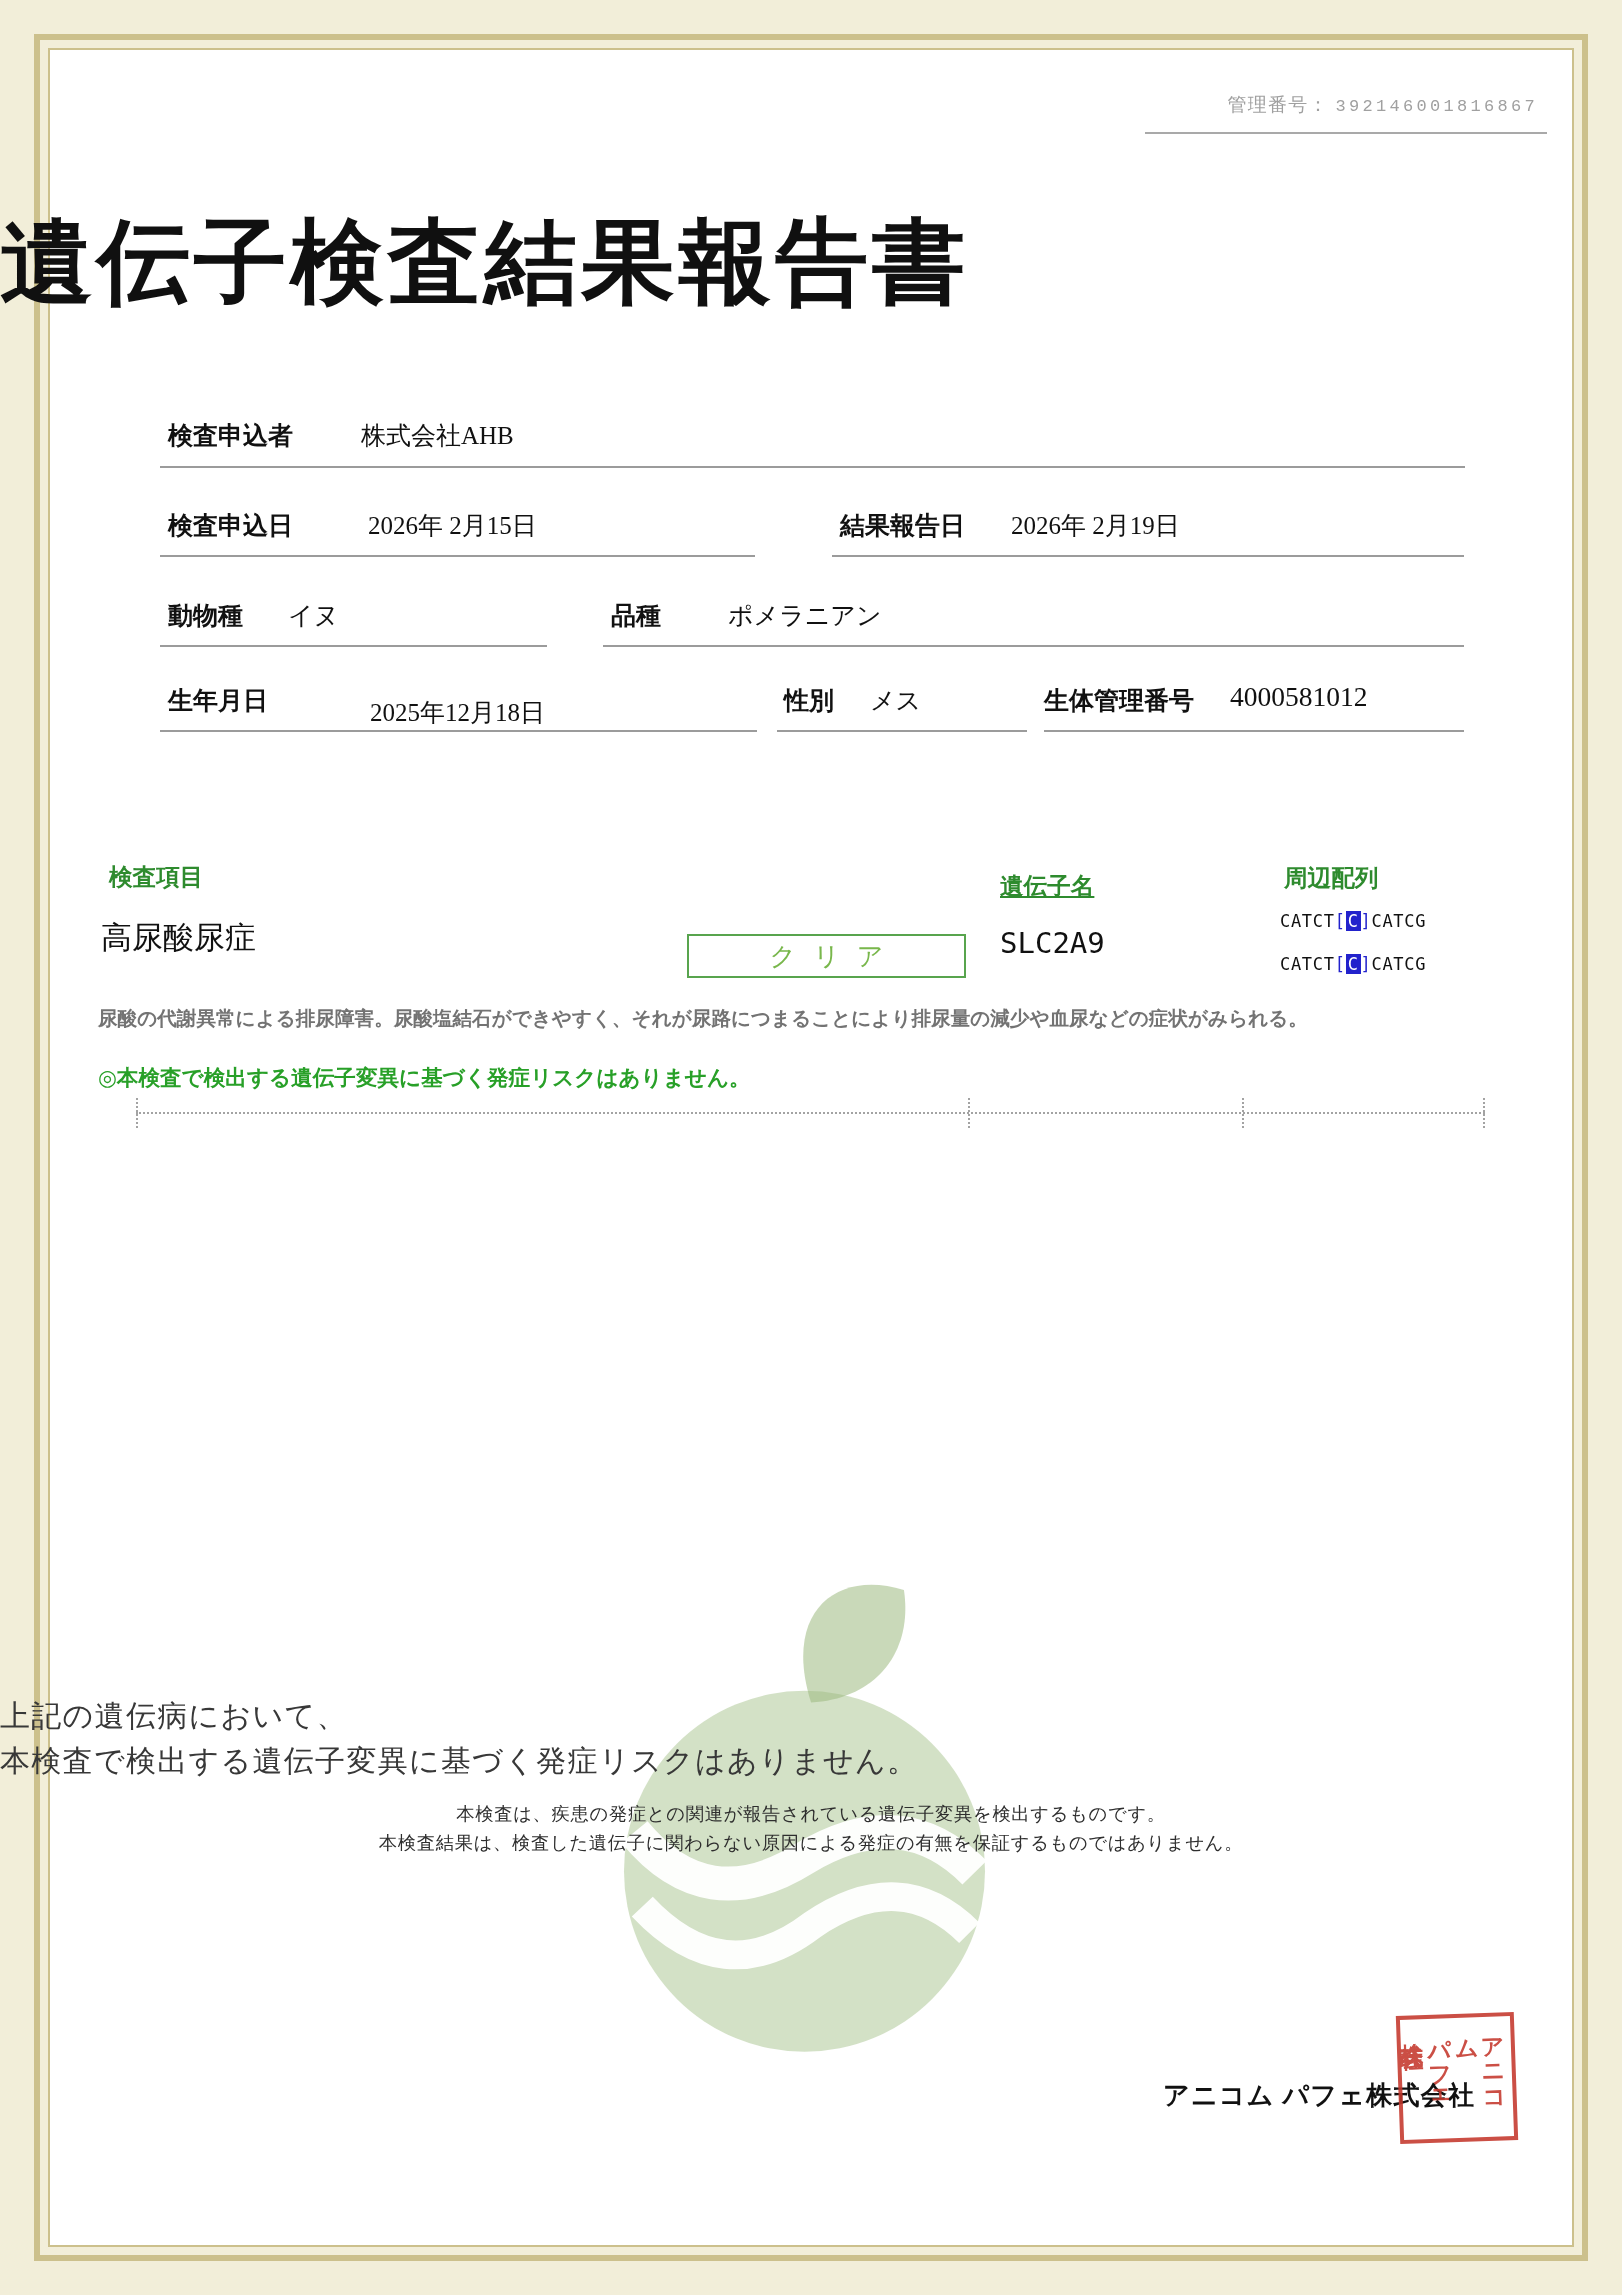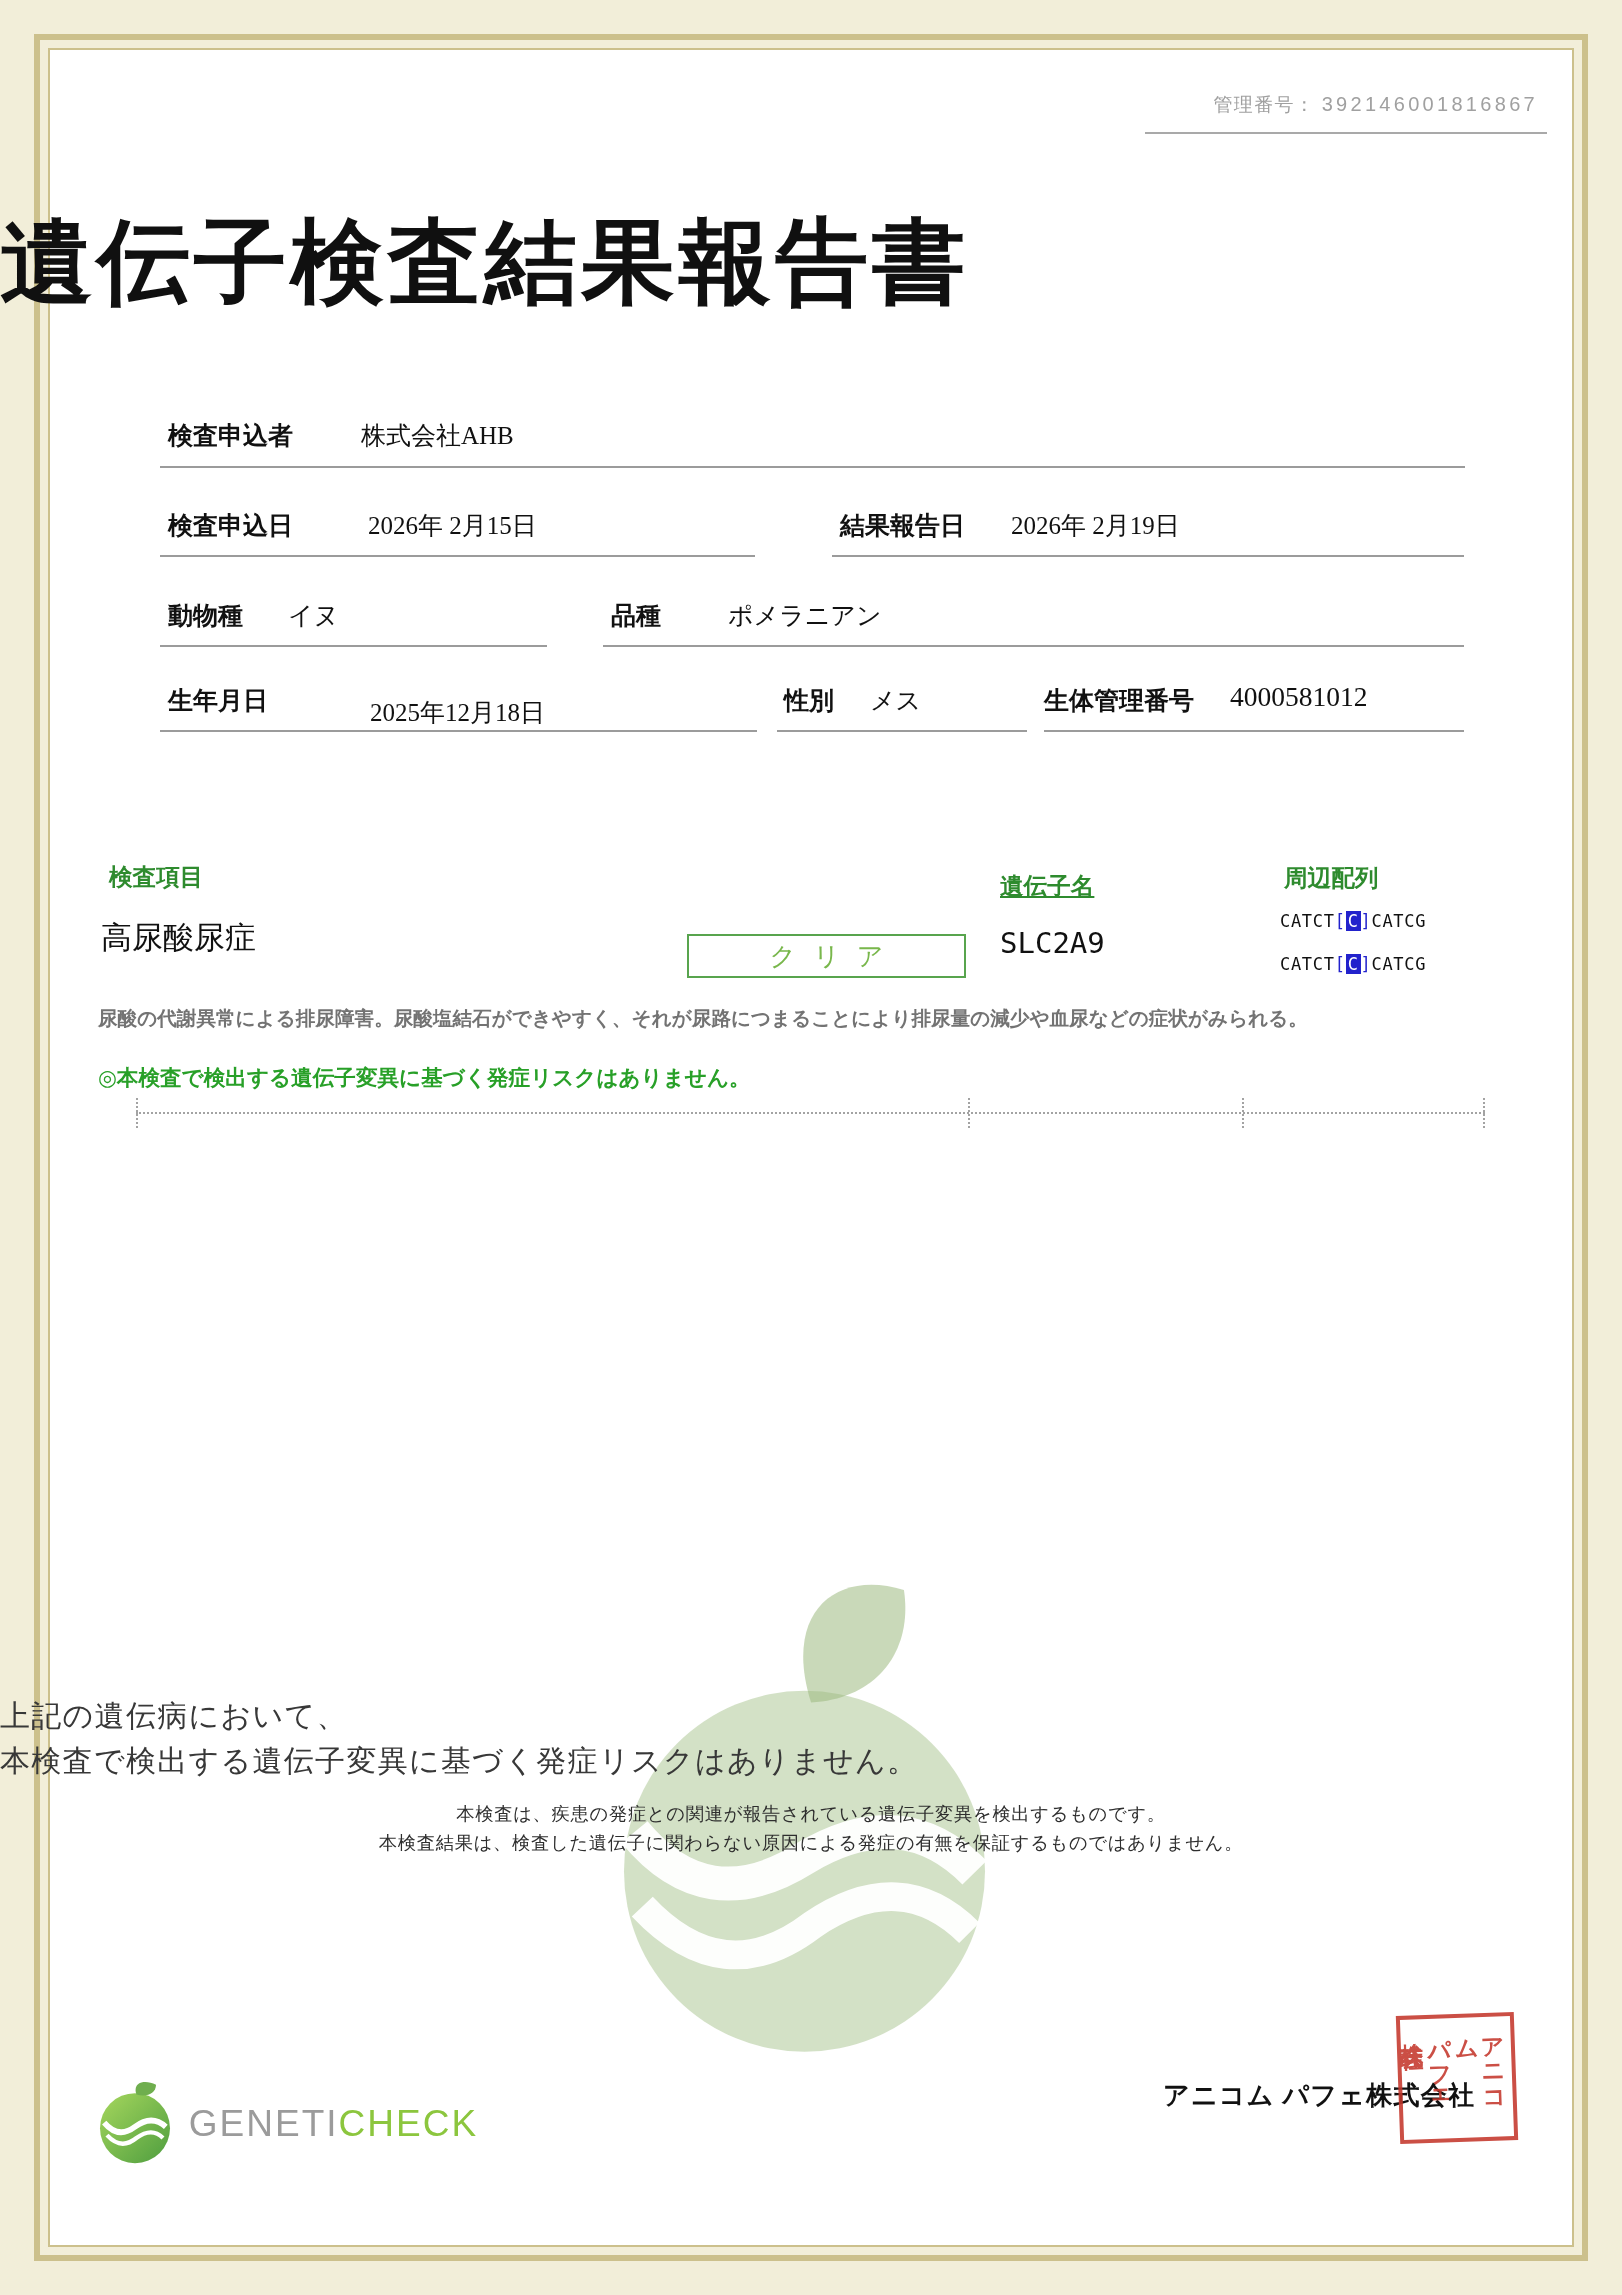--- a/index.html
+++ b/index.html
@@ -7,21 +7,21 @@
   .page { position:relative; width:1622px; height:2295px; background:#f2eed9; overflow:hidden; }
   .frame-outer { position:absolute; inset:34px; border:6.5px solid #ccc08c; pointer-events:none; }
   .frame-inner { position:absolute; inset:48px; border:2.6px solid #ccc08c; background:#ffffff; }
   .content { position:absolute; inset:0; }
   .abs { position:absolute; }
   .serif { font-family:"Liberation Serif","DejaVu Serif",serif; }
   .sans  { font-family:"Liberation Sans","DejaVu Sans",sans-serif; }
   .mono  { font-family:"DejaVu Sans Mono","Liberation Mono",monospace; }
 
   .mgmt { top:92px; right:84px; color:#a0a0a0; font-size:19px; letter-spacing:1.3px; }
-  .mgmt .num { font-family:Liberation Sans, sans-serif; font-size:20px; letter-spacing:3.3px; }
+  .mgmt .num { font-family:Liberation Mono, monospace; font-size:17px; letter-spacing:3.3px; }
   .mgmt-underline { left:1145px; top:132px; width:402px; height:2px; background:#a9a9a9; }
 
   .doc-title { left:0; right:0; top:200px; text-align:left; font-size:93px; font-weight:bold; letter-spacing:3.9px; color:#101010; }
 
   .label { font-weight:bold; font-size:25px; color:#111; }
   .value { font-size:25px; color:#111; }
   .underline { height:2px; background:#9b9b9b; }
 
   .green-h { font-weight:bold; font-size:23.6px; color:#2e8b2e; }
 
@@ -133,37 +133,20 @@
       <path d="M50 195 Q105 262 180 215 Q255 170 310 226" stroke="#ffffff" stroke-width="26" fill="none" opacity="0.95"></path>
       <path d="M56 252 Q118 318 186 266 Q254 220 306 272" stroke="#ffffff" stroke-width="22" fill="none" opacity="0.95"></path>
       <path d="M185 96 C163 26 205 -6 256 10 C263 56 236 93 185 96 Z" fill="#9cba7f" opacity="0.55"></path>
     </svg>
 
     <div class="abs sum-line sans" style="top:1696px;">上記の遺伝病において、</div>
     <div class="abs sum-line sans" style="top:1741px;">本検査で検出する遺伝子変異に基づく発症リスクはありません。</div>
     <div class="abs sum-note sans" style="top:1801px;">本検査は、疾患の発症との関連が報告されている遺伝子変異を検出するものです。</div>
     <div class="abs sum-note sans" style="top:1830px;">本検査結果は、検査した遺伝子に関わらない原因による発症の有無を保証するものではありません。</div>
 
-    <div class="abs brand">
-      <svg width="84" height="84" viewBox="0 0 60 60">
-        <defs>
-          <linearGradient id="lg" x1="0" y1="0" x2="1" y2="1">
-            <stop offset="0" stop-color="#a6d75d"></stop>
-              <stop offset="1" stop-color="#4e9d3f"></stop>
-          </linearGradient>
-        </defs>
-        <circle cx="30" cy="33" r="25" fill="url(#lg)"></circle>
-        <path d="M8 29 Q18 41 30 32 Q42 23 52 32" stroke="#fff" stroke-width="4" fill="none"></path>
-        <path d="M10 38 Q20 49 31 40 Q42 32 50 40" stroke="#fff" stroke-width="3" fill="none"></path>
-        <path d="M31 9 C28 0 37 -2 45 2 C45 8 39 11 31 9 Z" fill="#6fae4e"></path>
-      </svg>
-      <div class="brand-text sans">
-        <span class="g1">GENETI</span><span class="g2">CHECK</span>
-      </div>
-    </div>
 
     <div class="abs company">アニコム パフェ株式会社</div>
     <div class="abs seal">
       <div class="seal-col">アニコム</div>
       <div class="seal-col">パフェ</div>
       <div class="seal-col">株式会社</div>
     </div>
 
   </div>
 </div>

